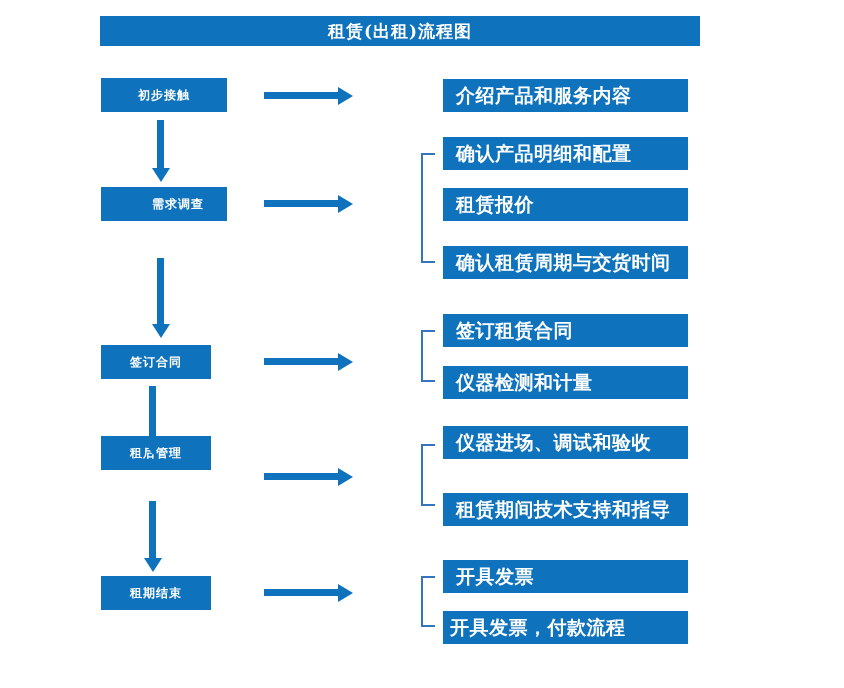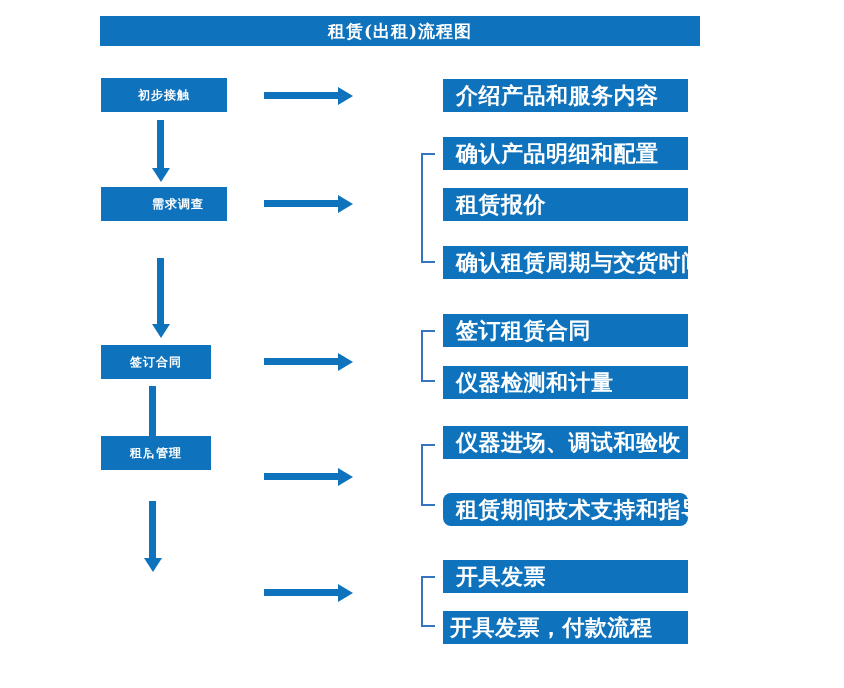--- a/index.html
+++ b/index.html
@@ -22,21 +22,21 @@
     left: 100px; top: 16px; width: 600px; height: 30px;
     line-height: 30px; text-align: center;
     font-size: 17px; letter-spacing: 1px;
   }
   .lbox {
     left: 101px; height: 34px; line-height: 34px;
     text-align: center; font-size: 12px; letter-spacing: 1px;
   }
   .rbox {
     left: 443px; width: 258px; height: 33px; line-height: 33px;
-    font-size: 22px; padding-left: 13px; width: 245px;
+    font-size: 19px; padding-left: 13px; width: 245px;
     letter-spacing: 0.5px; white-space: nowrap;
   }
   .h-arrow {
     position: absolute; height: 7px; background: #0f72bc;
     left: 264px; width: 74px;
   }
   .h-arrow::after {
     content: ""; position: absolute; left: 100%; top: 50%;
     margin-top: -9px; width: 0; height: 0;
     border-left: 15px solid #0f72bc;
@@ -63,29 +63,30 @@
 <body>
 
 <div class="canvas">
 
   <div class="bar title-bar">租赁(出租)流程图</div>
 
   <div class="bar lbox" style="top:78px;  width:126px;">初步接触</div>
   <div class="bar lbox" style="top:187px; width:126px;padding-left:28px;">需求调查</div>
   <div class="bar lbox" style="top:345px; width:110px;">签订合同</div>
   <div class="bar lbox" style="top:436px; width:110px;">租后管理</div>
+  <div class="bar lbox" style="top:576px; width:110px;">租期结束</div>
 
   <div class="bar rbox" style="top:79px;">介绍产品和服务内容</div>
   <div class="bar rbox" style="top:137px;">确认产品明细和配置</div>
   <div class="bar rbox" style="top:188px;">租赁报价</div>
   <div class="bar rbox" style="top:246px;">确认租赁周期与交货时间</div>
   <div class="bar rbox" style="top:314px;">签订租赁合同</div>
   <div class="bar rbox" style="top:366px;">仪器检测和计量</div>
   <div class="bar rbox" style="top:426px;">仪器进场、调试和验收</div>
-  <div class="bar rbox" style="top:493px;border-radius:8px;">租赁期间技术支持和指导</div>
+  <div class="bar rbox" style="top:493px;">租赁期间技术支持和指导</div>
   <div class="bar rbox" style="top:560px;">开具发票</div>
   <div class="bar rbox" style="top:611px;padding-left:7px;">开具发票，付款流程</div>
 
   <div class="h-arrow" style="top:92px;"></div>
   <div class="h-arrow" style="top:200px;"></div>
   <div class="h-arrow" style="top:358px;"></div>
   <div class="h-arrow" style="top:473px;"></div>
   <div class="h-arrow" style="top:589px;"></div>
 
   <div class="v-arrow" style="left:157px; top:120px; height:48px;"></div>

